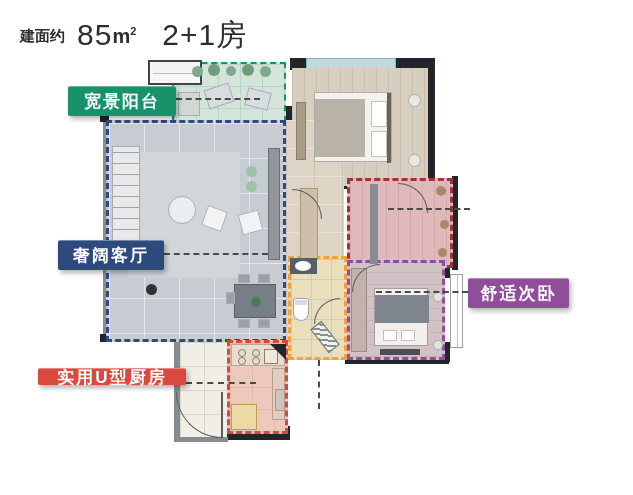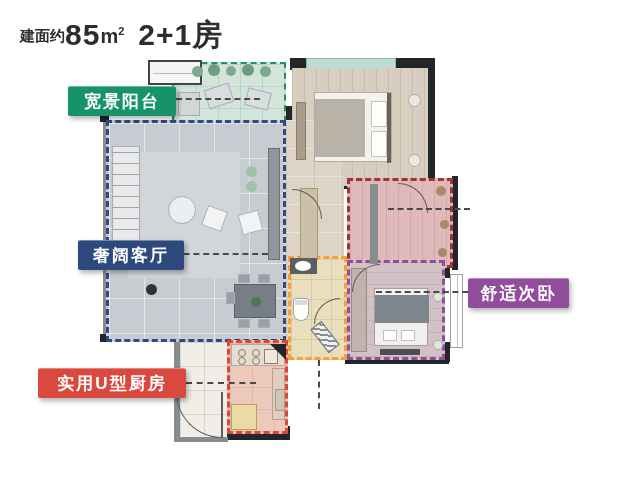--- a/index.html
+++ b/index.html
@@ -2,21 +2,21 @@
 <html><head>
 <meta charset="utf-8">
 <style>
   html,body{margin:0;padding:0;background:#ffffff;}
   body{font-family:"Liberation Sans","DejaVu Sans",sans-serif;}
   .stage{position:relative;width:633px;height:495px;background:#ffffff;overflow:hidden;}
   .abs{position:absolute;box-sizing:border-box;}
   
   .title{left:20px;top:10px;height:40px;display:flex;align-items:flex-end;color:#2b2d31;white-space:nowrap;}
   .t-small{font-size:15px;font-weight:bold;padding-bottom:4px;}
-  .t-big{font-size:30px;font-weight:bold;line-height:1;letter-spacing:1px;}
+  .t-big{font-size:30px;font-weight:normal;line-height:1;letter-spacing:1px;margin-left:12px;}
   .t-unit{font-size:20px;font-weight:bold;padding-bottom:2px;}
   .t-sup{font-size:11px;font-weight:bold;vertical-align:super;}
   .t-gap{width:14px;}
   
   .wall{background:#22252a;}
   .wall-gray{background:#878c91;}
   
   .floor{box-sizing:border-box;}
   .tiles-gray{background-color:#c7ccd2;background-image:linear-gradient(rgba(255,255,255,.5) 1px,transparent 1px),linear-gradient(90deg,rgba(255,255,255,.5) 1px,transparent 1px);background-size:35px 35px;}
   .tiles-warm{background-color:#f1eee7;background-image:linear-gradient(rgba(160,150,125,.28) 1px,transparent 1px),linear-gradient(90deg,rgba(160,150,125,.28) 1px,transparent 1px);background-size:24px 24px;}
@@ -183,17 +183,17 @@
   <div class="abs" style="left:221px;top:392px;width:2px;height:46px;background:#5a5f64;"></div>
 
   <div class="abs lead-h" style="left:176px;top:98px;width:84px;"></div>
   <div class="abs lead-h" style="left:164px;top:253px;width:104px;"></div>
   <div class="abs lead-h" style="left:186px;top:382px;width:70px;"></div>
   <div class="abs lead-v" style="left:318px;top:360px;height:49px;"></div>
   <div class="abs lead-h" style="left:388px;top:208px;width:82px;"></div>
   <div class="abs lead-h" style="left:376px;top:291px;width:92px;"></div>
 
   <div class="abs tag" style="left: 68px; top: 86px; width: 108px; height: 30px; background-color: rgb(23, 146, 107);">宽景阳台</div>
-  <div class="abs tag" style="left: 58px; top: 240px; width: 106px; height: 30px; background-color: rgb(46, 74, 125); margin-left: 20px;">奢阔客厅</div>
-  <div class="abs tag" style="left: 38px; top: 368px; width: 148px; height: 30px; background-color: rgb(217, 73, 61);">实用U型厨房</div>
+  <div class="abs tag" style="left: 58px; top: 240px; width: 106px; height: 30px; background-color: rgb(46, 74, 125);">奢阔客厅</div>
+  <div class="abs tag" style="left: 38px; top: 368px; width: 148px; height: 17px; background-color: rgb(217, 73, 61);">实用U型厨房</div>
   <div class="abs tag" style="left: 468px; top: 278px; width: 101px; height: 30px; background-color: rgb(143, 77, 154);">舒适次卧</div>
 
 </div>
 
 </body></html>

